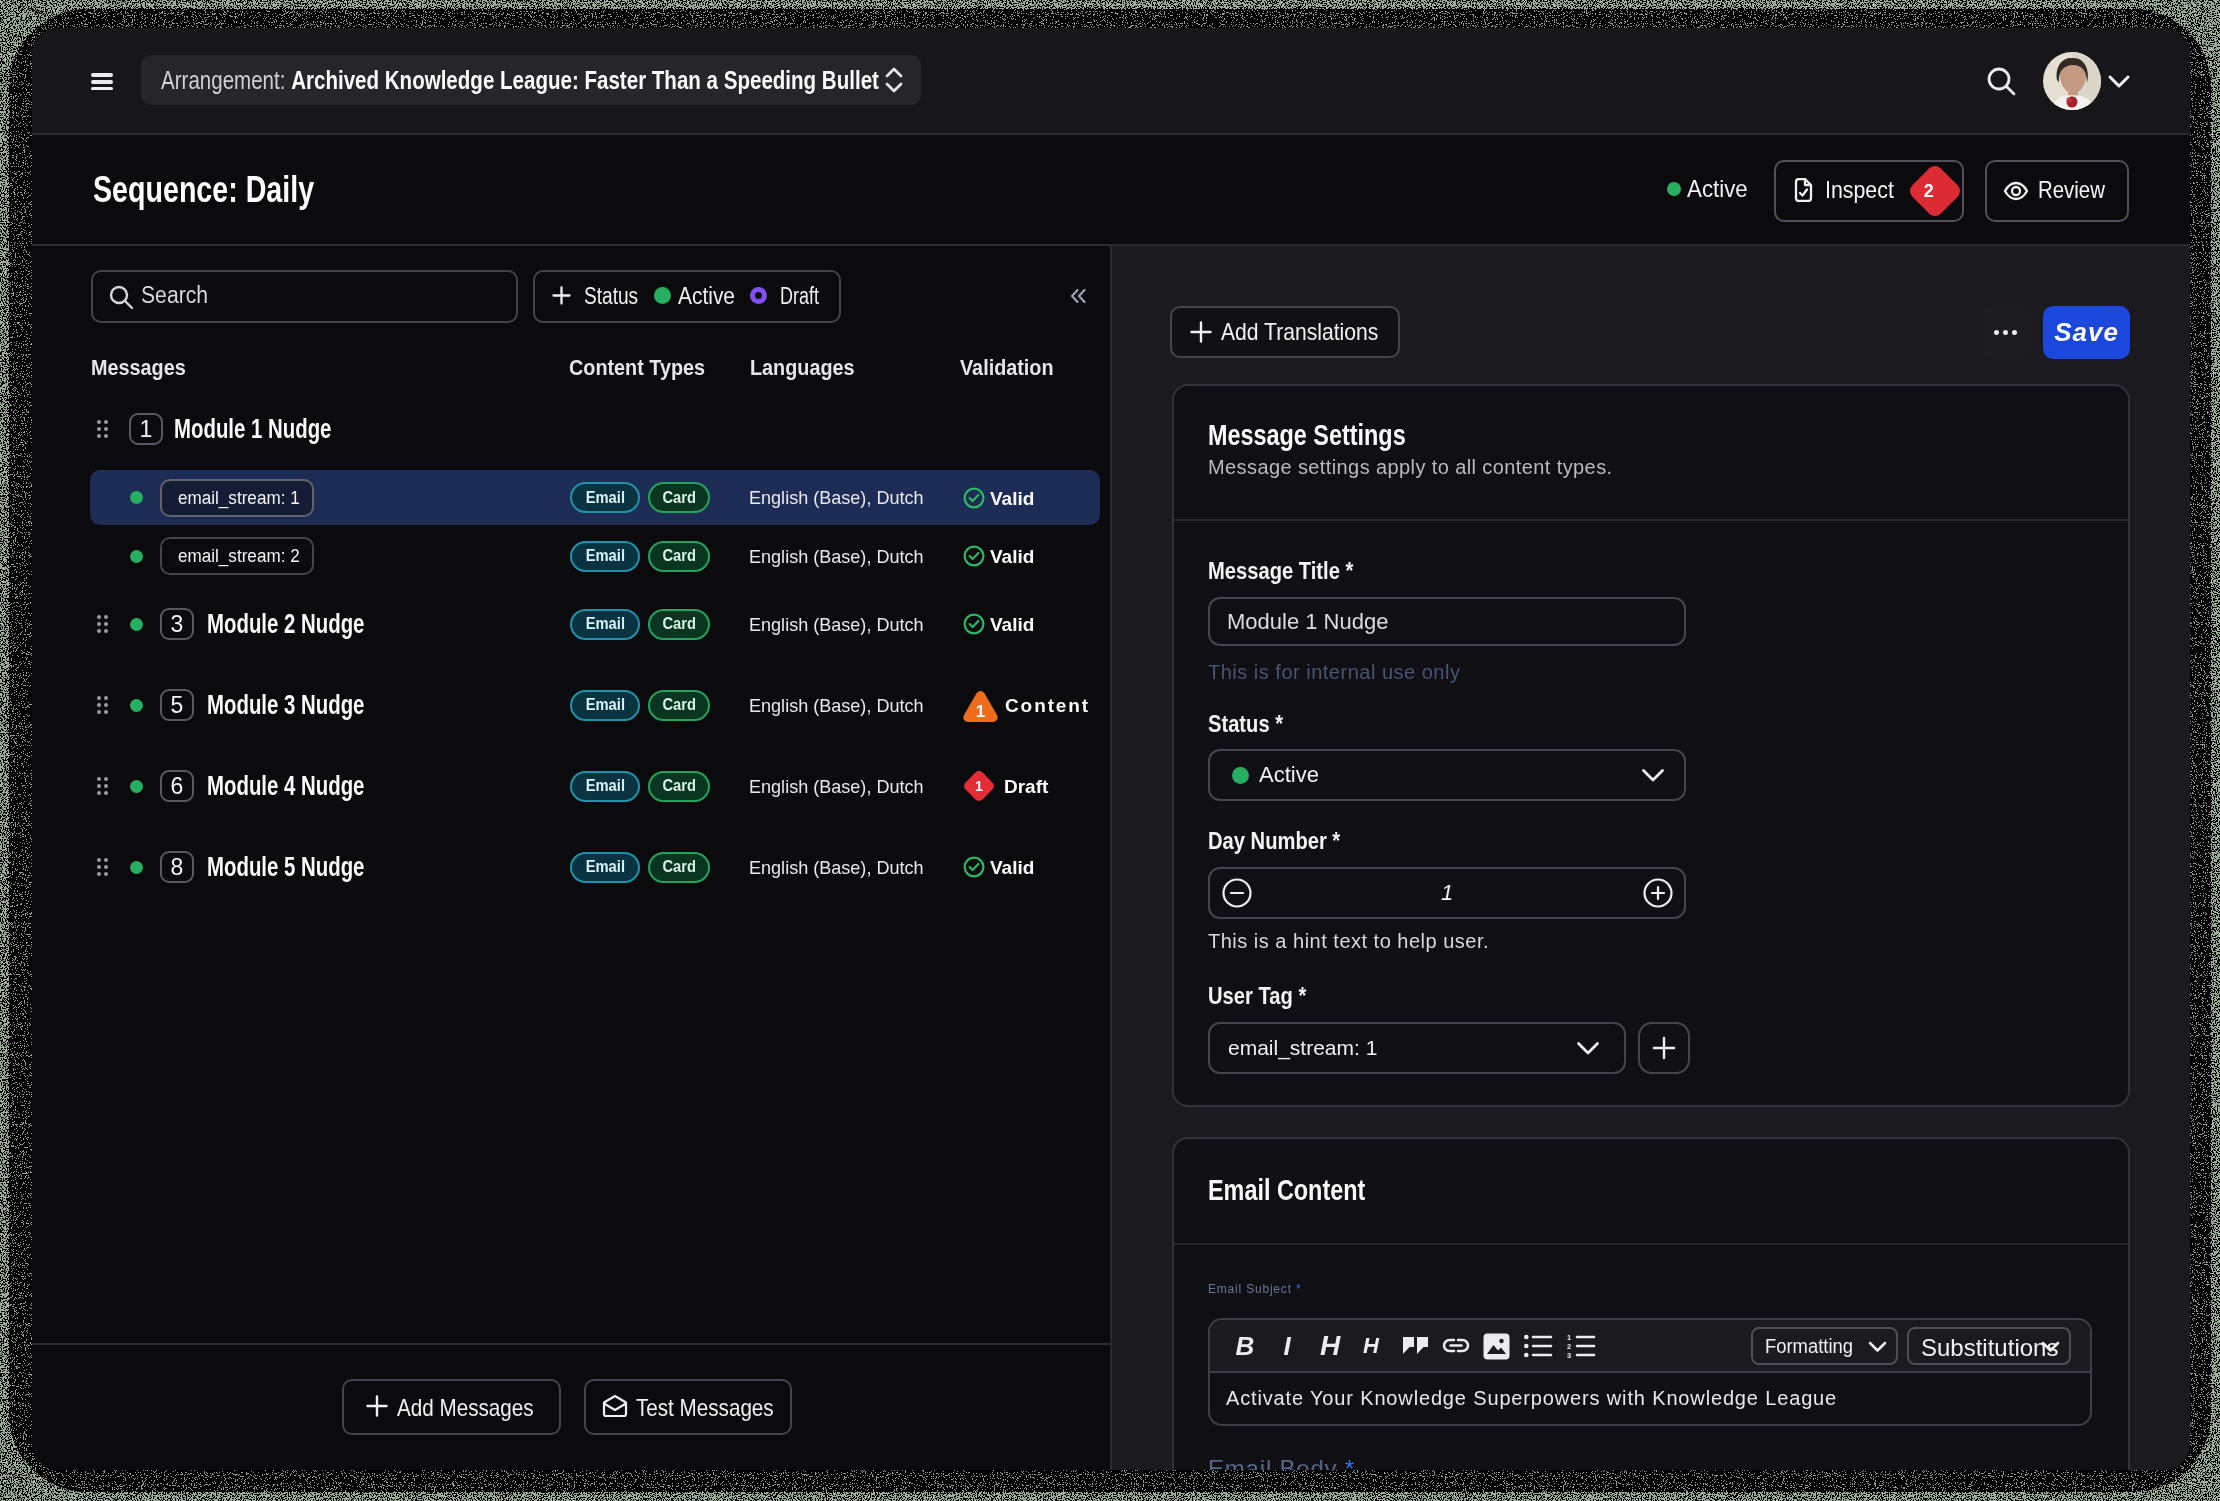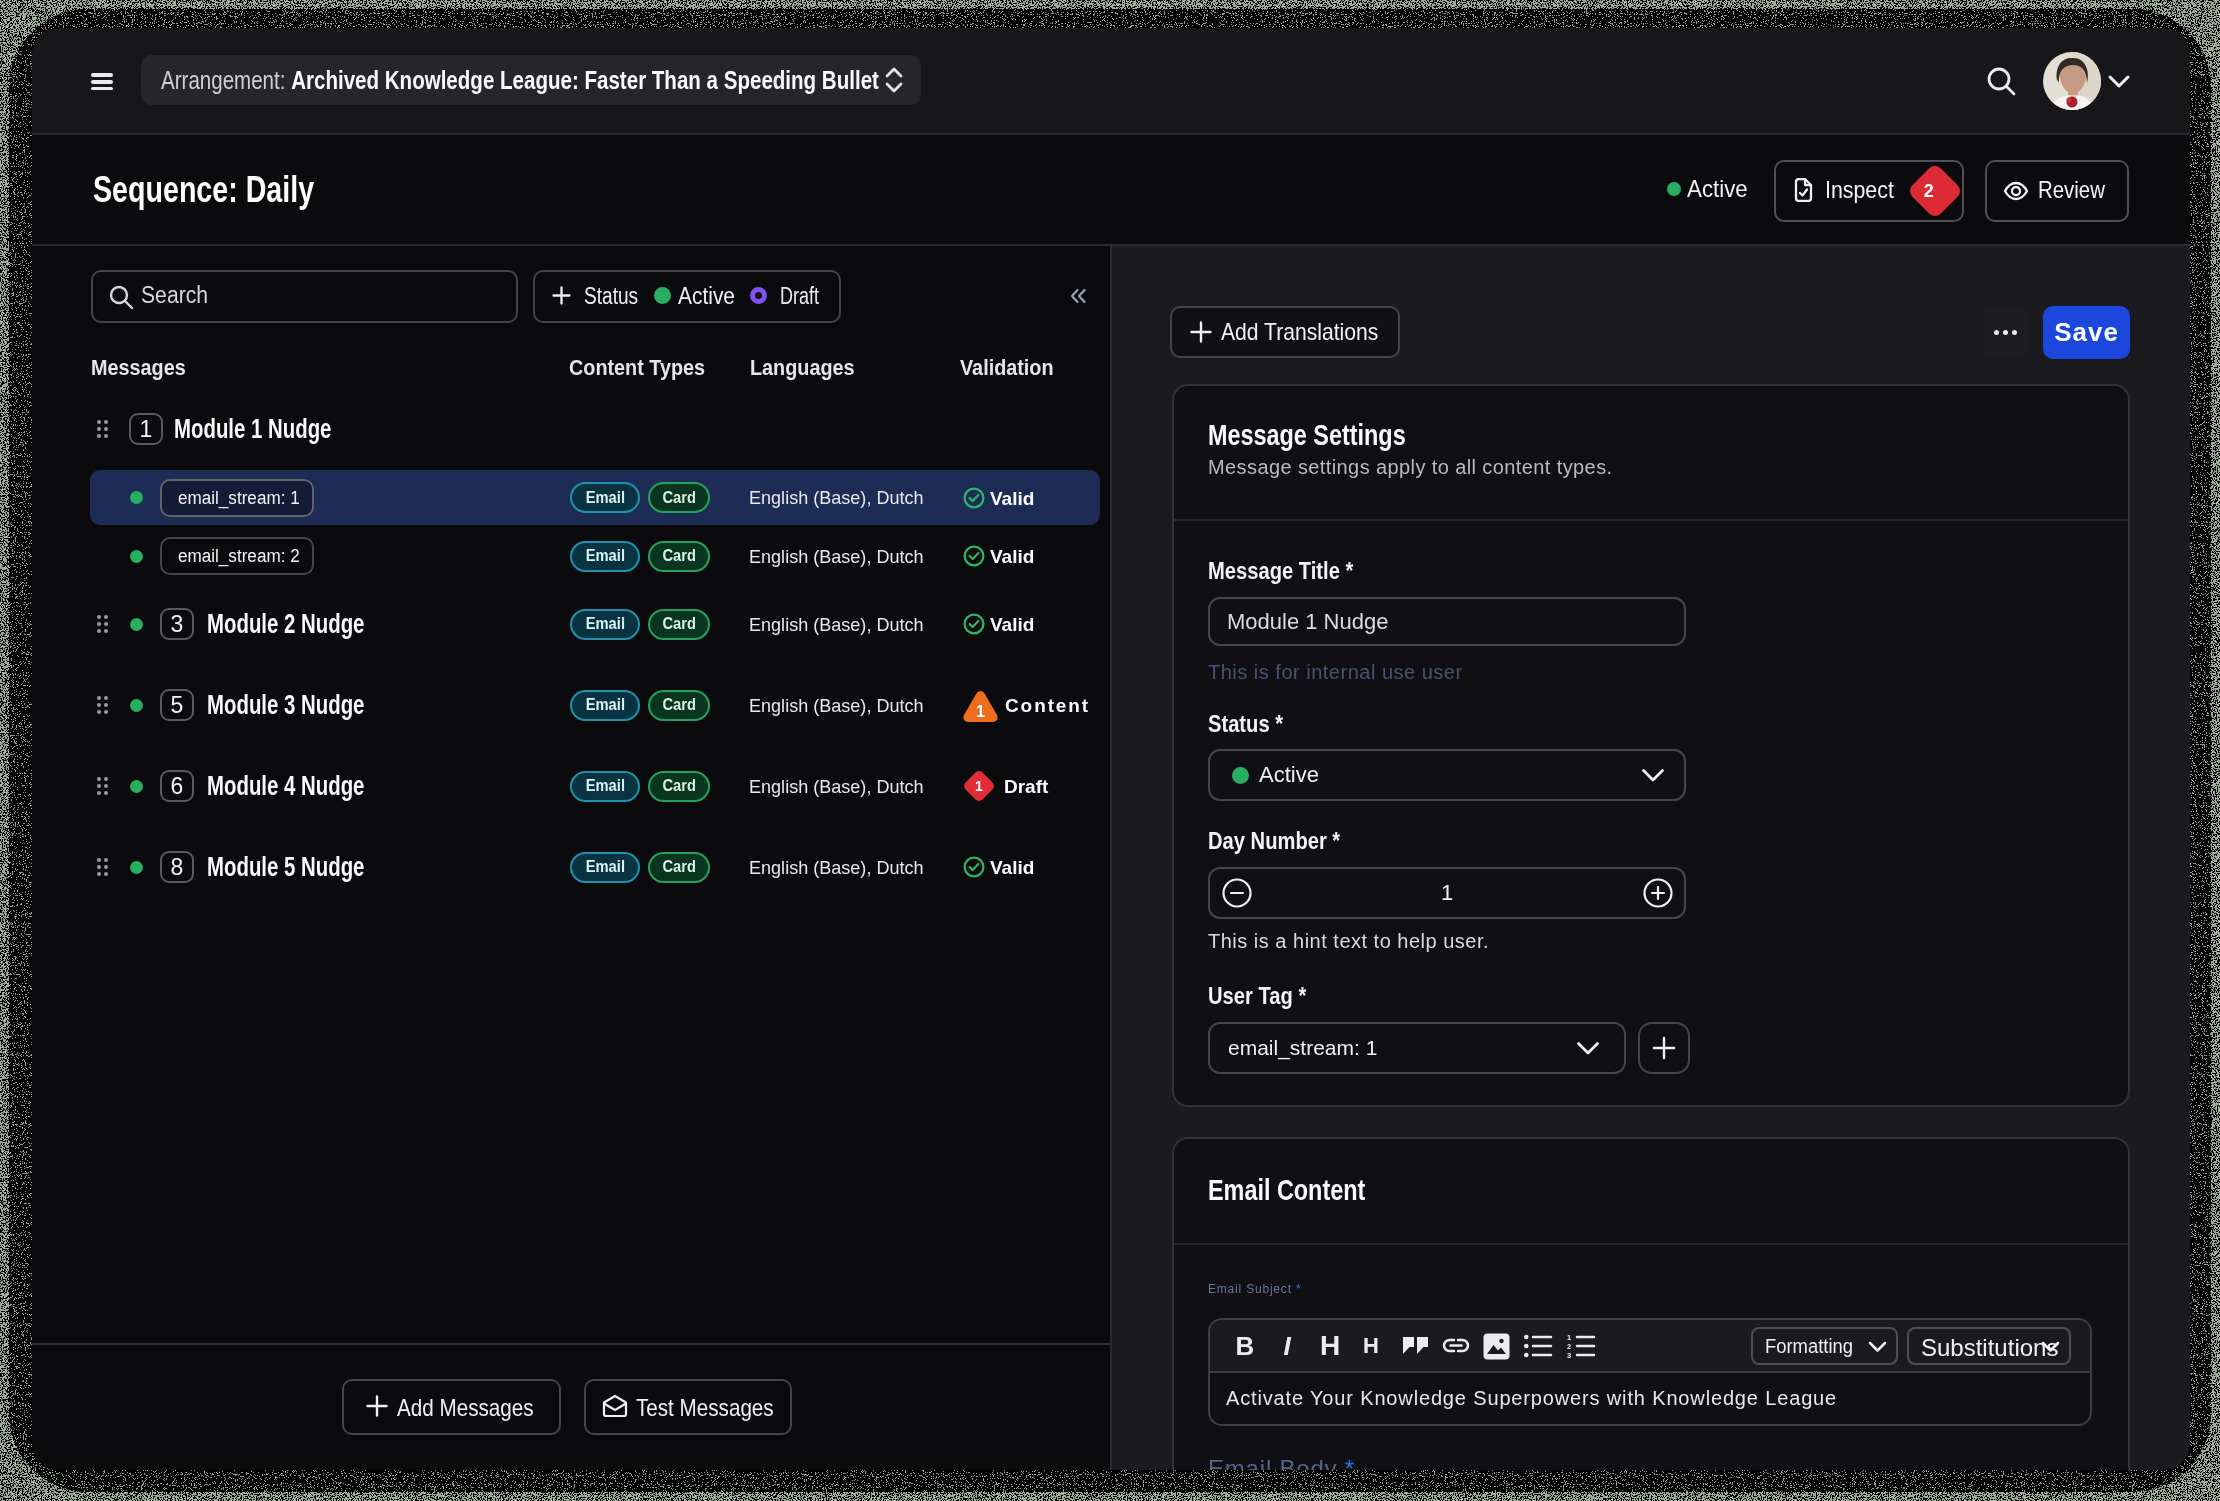--- a/index.html
+++ b/index.html
@@ -1,20 +1,20 @@
 <!DOCTYPE html>
 <html><head>
 <meta charset="utf-8">
 <style>
 * { margin:0; padding:0; box-sizing:border-box; }
 html,body { width:2220px; height:1501px; background:#000; overflow:hidden; }
 body { font-family:"Liberation Sans", sans-serif; position:relative; color:#fff; -webkit-font-smoothing:antialiased; }
 .abs { position:absolute; }
 .txt { position:absolute; white-space:nowrap; line-height:1; transform-origin:0 0; }
-.ctr { position:absolute; white-space:nowrap; line-height:1; text-align:center; }
+.ctr { position:absolute; white-space:nowrap; line-height:1; text-align:center;font-style:italic; }
 .win { position:absolute; left:32px; top:28px; width:2158px; height:1442px; background:#0b0b0d; border-radius:26px; overflow:hidden; }
 .topbar { position:absolute; left:0; top:0; width:100%; height:105px; background:#17171a; }
 .hr1 { position:absolute; left:0; top:105px; width:100%; height:2px; background:#2b2b2f; }
 .hr2 { position:absolute; left:0; top:216px; width:100%; height:2px; background:#2b2b2f; }
 .rightpanel { position:absolute; left:1078px; top:218px; width:1080px; height:1224px; background:#1a1a1f; border-left:2px solid #2b2b2f; }
 .bar { position:absolute; left:0; width:22px; height:3.5px; border-radius:2px; background:#ececf0; }
 .btn { position:absolute; border:2px solid #50505a; border-radius:10px; }
 .input { position:absolute; border:2px solid #45454d; border-radius:12px; }
 .card { position:absolute; background:#101014; border:2px solid #32323a; border-radius:16px; }
 .pill-email { position:absolute; height:31px; border:2px solid #1f93ac; background:#093340; border-radius:16px; color:#d9f3fa; font-size:16px; font-weight:bold; display:flex; align-items:center; justify-content:center; }
@@ -325,21 +325,21 @@
     <div class="ctr" style="left:2011px; top:291px; width:87px; font-size:26px; font-weight:bold; color:#fff; letter-spacing:1px;">Save</div>
 
     <div class="card" style="left:1140px; top:356px; width:958px; height:723px;"></div>
     <div class="txt" style="left:1176px; top:392px; font-size:30px; font-weight:bold; color:#fafafc; transform:scaleX(0.78);">Message Settings</div>
     <div class="txt" style="left:1176px; top:429px; font-size:20px; color:#b9b9bf; letter-spacing:0.4px;">Message settings apply to all content types.</div>
     <div class="abs" style="left:1142px; top:491px; width:954px; height:2px; background:#27272b;"></div>
 
     <div class="txt" style="left:1176px; top:531px; font-size:24px; font-weight:bold; color:#f4f4f6; transform:scaleX(0.84);">Message Title *</div>
     <div class="input" style="left:1176px; top:569px; width:478px; height:49px;"></div>
     <div class="txt" style="left:1195px; top:583px; font-size:22px; color:#dcdce0;">Module 1 Nudge</div>
-    <div class="txt" style="left:1176px; top:634px; font-size:20px; color:#475573; letter-spacing:0.5px;">This is for internal use user</div>
+    <div class="txt" style="left:1176px; top:634px; font-size:20px; color:#475573; letter-spacing:0.5px;">This is for internal use only</div>
 
     <div class="txt" style="left:1176px; top:684px; font-size:24px; font-weight:bold; color:#f4f4f6; transform:scaleX(0.84);">Status *</div>
     <div class="input" style="left:1176px; top:721px; width:478px; height:52px;"></div>
     <div class="gdot" style="left:1200px; top:738.5px; width:17px; height:17px;"></div>
     <div class="txt" style="left:1227px; top:736px; font-size:22px; color:#f0f0f2;">Active</div>
     <svg class="abs" style="left:1609px; top:740px;" width="24" height="15" viewBox="0 0 24 15">
         <path d="M2.5 2.5 L12 12 L21.5 2.5" fill="none" stroke="#f0f0f2" stroke-width="2.8" stroke-linecap="round" stroke-linejoin="round"></path>
       </svg>
 
     <div class="txt" style="left:1176px; top:801px; font-size:24px; font-weight:bold; color:#f4f4f6; transform:scaleX(0.84);">Day Number *</div>

